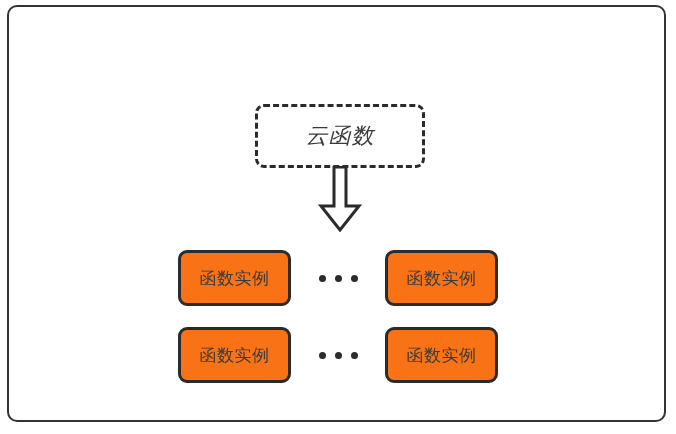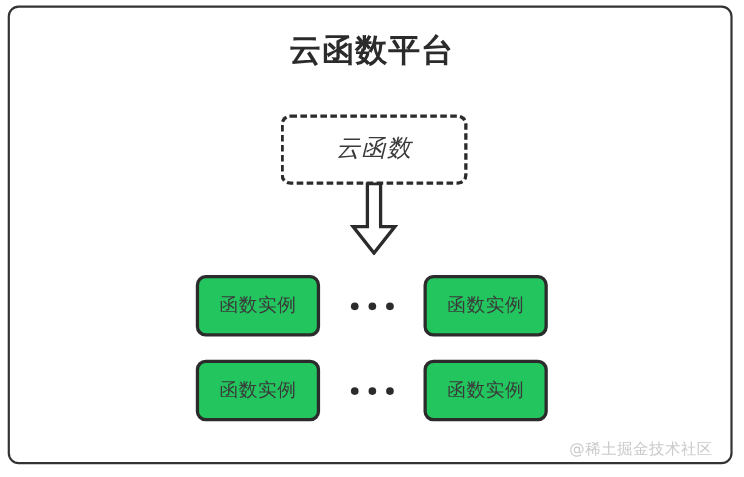--- a/index.html
+++ b/index.html
@@ -94,21 +94,21 @@
   }
   .row-1 { top: 250px; }
   .row-2 { top: 327px; }
 
   .instance-box {
     width: 113px;
     height: 56px;
     box-sizing: border-box;
     border: 3px solid #2b2b2b;
     border-radius: 9px;
-    background: #22c55e;
+    background: #f97316;
     display: flex;
     align-items: center;
     justify-content: center;
     flex: 0 0 auto;
   }
   .instance-label {
     font-size: 17px;
     color: #3a3a3a;
     letter-spacing: 0.5px;
     line-height: 1;
@@ -142,21 +142,20 @@
     white-space: nowrap;
   }
 </style>
 </head>
 <body>
 
 <div class="canvas">
 
   <div class="platform-box"></div>
 
-  <div class="platform-title">云函数平台</div>
 
   <div class="cloud-function-box">
     <span class="cloud-function-label">云函数</span>
   </div>
 
   <svg class="down-arrow" viewBox="0 0 52 66">
     <polygon points="20,1 32,1 32,40 45,40 26,64 7,40 20,40" fill="#ffffff" stroke="#2b2b2b" stroke-width="3" stroke-linejoin="miter"></polygon>
   </svg>
 
   <div class="instance-row row-1">
@@ -180,15 +179,14 @@
     <div class="ellipsis">
       <span class="dot"></span>
       <span class="dot"></span>
       <span class="dot"></span>
     </div>
     <div class="instance-box">
       <span class="instance-label">函数实例</span>
     </div>
   </div>
 
-  <div class="watermark">@稀土掘金技术社区</div>
 
 </div>
 
 </body></html>

